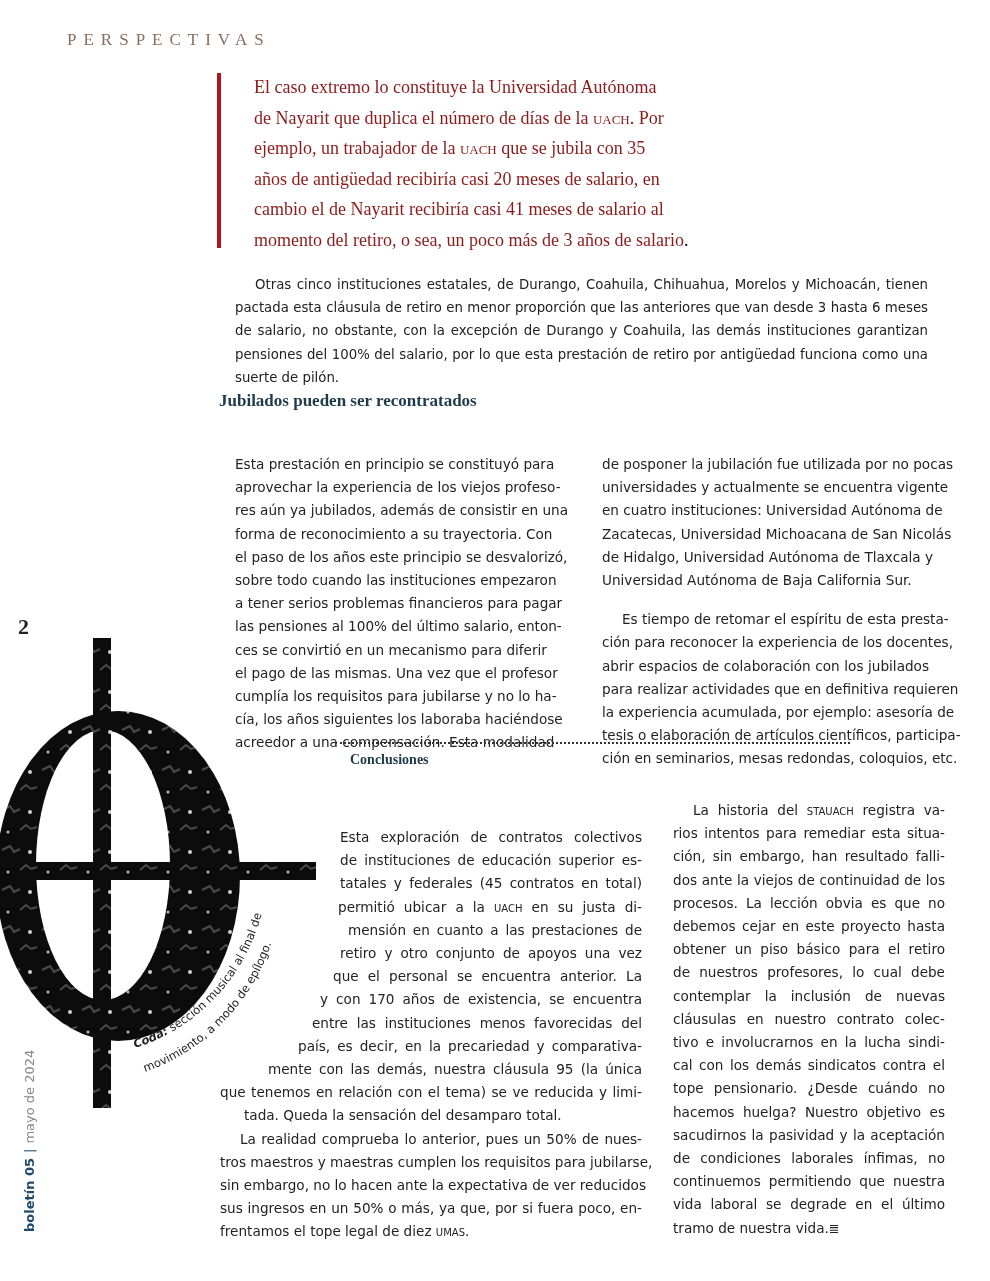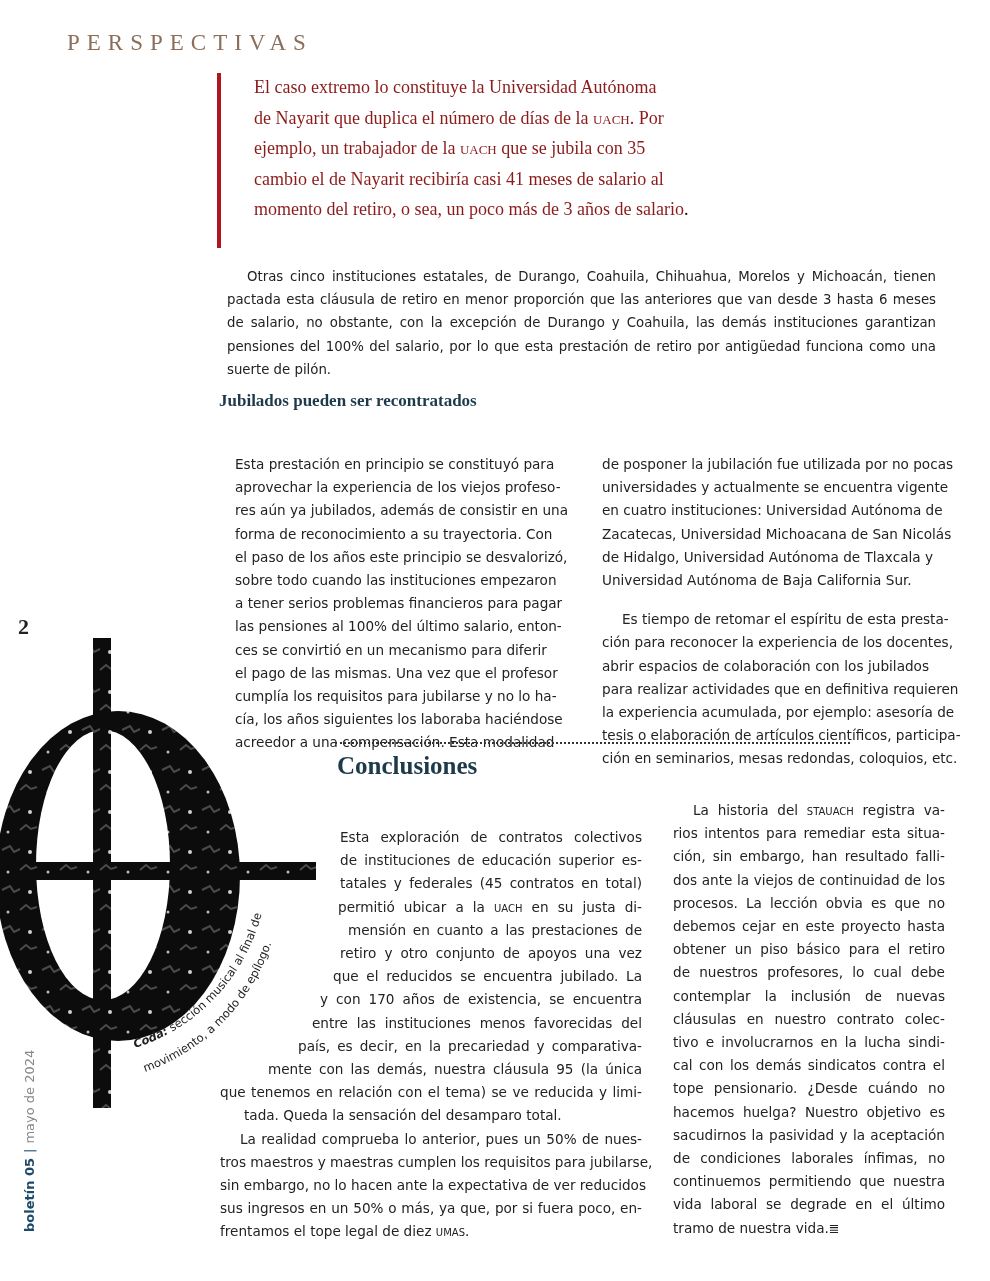--- a/index.html
+++ b/index.html
@@ -1,30 +1,30 @@
 <!DOCTYPE html>
 <html><head>
 <meta charset="utf-8">
 <style>
   html, body { margin:0; padding:0; background:#ffffff; }
   body { width:990px; height:1281px; position:relative; overflow:hidden; font-family:"DejaVu Sans", sans-serif; color:#1a1a1a; }
-  .section-label { position:absolute; left:67px; top:30px; font-family:"Liberation Serif", serif; font-size:23px; letter-spacing:7px; color:#8a6e5a; }
+  .section-label { position:absolute; left:67px; top:30px; font-family:"Liberation Serif", serif; font-size:17px; letter-spacing:7px; color:#8a6e5a; }
   .pullquote-bar { position:absolute; left:217px; top:73px; width:4px; height:175px; background:#b0141c; }
   .pullquote { position:absolute; left:254px; top:72px; width:650px; font-family:"Liberation Serif", "DejaVu Serif", serif; font-size:18px; line-height:30.5px; color:#8b1a1a; }
   .sc { font-variant:small-caps; text-transform:lowercase; }
   .pq-dot { color:#111; }
   .body-text { font-family:"DejaVu Sans", sans-serif; font-size:13.6px; line-height:23.2px; color:#222; text-align:justify; }
   .intro { position:absolute; left:219px; top:257px; width:725px; font-size:13.3px; }
-  .intro p { margin:8px; text-indent:20px; }
+  .intro p { margin:16px; text-indent:20px; }
   .h-jub { position:absolute; left:219px; top:391px; font-family:"Liberation Serif", serif; font-size:17px; font-weight:bold; color:#1d3a4a; }
   .col-a { position:absolute; left:219px; top:437px; width:335px; }
   .col-b { position:absolute; left:586px; top:437px; width:359px; }
   .col-a p, .col-b p { margin:16px; }
   .dotted { position:absolute; left:335px; top:742px; width:515px; border-top:2px dotted #333; }
-  .h-conc { position:absolute; left:337px; top:752px; font-family:"Liberation Serif", serif; font-size:25px; font-weight:bold; color:#1d3a4a; }
+  .h-conc { position:absolute; left:350px; top:752px; font-family:"Liberation Serif", serif; font-size:14px; font-weight:bold; color:#1d3a4a; }
   .col-c { position:absolute; left:220px; top:826px; width:422px; }
   .col-d { position:absolute; left:673px; top:799px; width:272px; }
   .col-c p, .col-d p { margin:0; }
   .line { display:block; white-space:nowrap; text-align:justify; text-align-last:justify; }
   .line.last { text-align-last:left; }
   .page-number { position:absolute; left:18px; top:614px; font-family:"Liberation Serif", serif; font-size:22px; font-weight:bold; color:#222; }
   .coda-symbol { position:absolute; left:0; top:630px; }
   .sidebar-meta { position:absolute; left:22px; top:1232px; transform:rotate(-90deg); transform-origin:0 0; white-space:nowrap; font-size:13px; }
   .meta-issue { color:#1d4a6a; font-weight:bold; }
   .meta-sep { color:#1d4a6a; margin:0 5px; }
@@ -34,20 +34,21 @@
 </head>
 <body>
 
 <div class="section-label">PERSPECTIVAS</div>
 
 <div class="pullquote-bar"></div>
 <div class="pullquote" id="pullquote">
     <div><span>El caso extremo lo constituye la Universidad Autónoma</span></div>
     <div><span>de Nayarit que duplica el número de días de la </span><span class="sc">UACh</span><span>. Por</span></div>
     <div><span>ejemplo, un trabajador de la </span><span class="sc">UACh</span><span> que se jubila con 35</span></div>
+    <div><span>años de antigüedad recibiría casi 20 meses de salario, en</span></div>
     <div><span>cambio el de Nayarit recibiría casi 41 meses de salario al</span></div>
     <div><span>momento del retiro, o sea, un poco más de 3 años de salario</span><span class="pq-dot">.</span></div>
   </div>
 
 <div class="body-text intro">
   <p>Otras cinco instituciones estatales, de Durango, Coahuila, Chihuahua, Morelos y Michoacán, tienen pactada esta cláusula de retiro en menor proporción que las anteriores que van desde 3 hasta 6 meses de salario, no obstante, con la excepción de Durango y Coahuila, las demás instituciones garantizan pensiones del 100% del salario, por lo que esta prestación de retiro por antigüedad funciona como una suerte de pilón.</p>
 </div>
 
 <div class="h-jub">Jubilados pueden ser recontratados</div>
 
@@ -92,21 +93,21 @@
 <div class="h-conc">Conclusiones</div>
 
 <div class="body-text col-c" id="colC">
     <p>
       <span class="line" style="padding-left: 120px;">Esta exploración de contratos colectivos</span>
       <span class="line" style="padding-left: 120px;">de instituciones de educación superior es-</span>
       <span class="line" style="padding-left: 120px;">tatales y federales (45 contratos en total)</span>
       <span class="line" style="padding-left: 118px;">permitió ubicar a la <span class="sc">UACh</span> en su justa di-</span>
       <span class="line" style="padding-left: 128px;">mensión en cuanto a las prestaciones de</span>
       <span class="line" style="padding-left: 120px;">retiro y otro conjunto de apoyos una vez</span>
-      <span class="line" style="padding-left: 113px;">que el reducidos se encuentra jubilado. La</span>
+      <span class="line" style="padding-left: 113px;">que el personal se encuentra anterior. La</span>
       <span class="line" style="padding-left: 100px;">y con 170 años de existencia, se encuentra</span>
       <span class="line" style="padding-left: 92px;">entre las instituciones menos favorecidas del</span>
       <span class="line" style="padding-left: 78px;">país, es decir, en la precariedad y comparativa-</span>
       <span class="line" style="padding-left: 48px;">mente con las demás, nuestra cláusula 95 (la única</span>
       <span class="line" style="padding-left: 0px;">que tenemos en relación con el tema) se ve reducida y limi-</span>
       <span class="line last" style="padding-left: 0px; margin-left: 24px;">tada. Queda la sensación del desamparo total.</span>
     </p>
     <p>
       <span class="line" style="padding-left: 20px;">La realidad comprueba lo anterior, pues un 50% de nues-</span>
       <span class="line">tros maestros y maestras cumplen los requisitos para jubilarse,</span>

